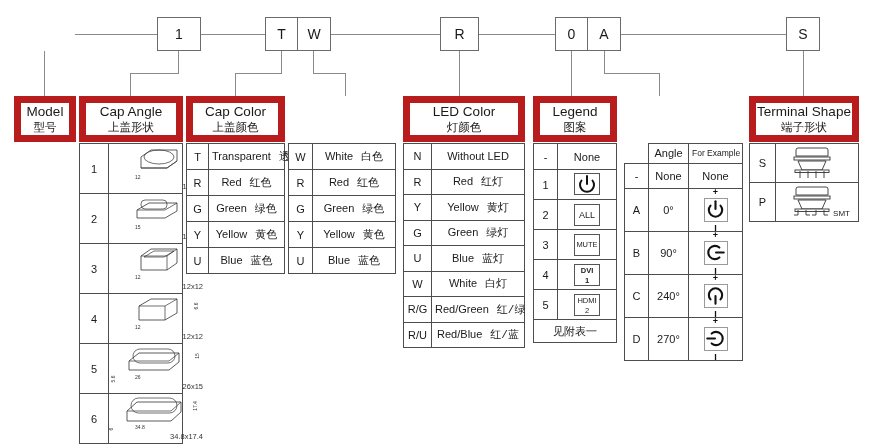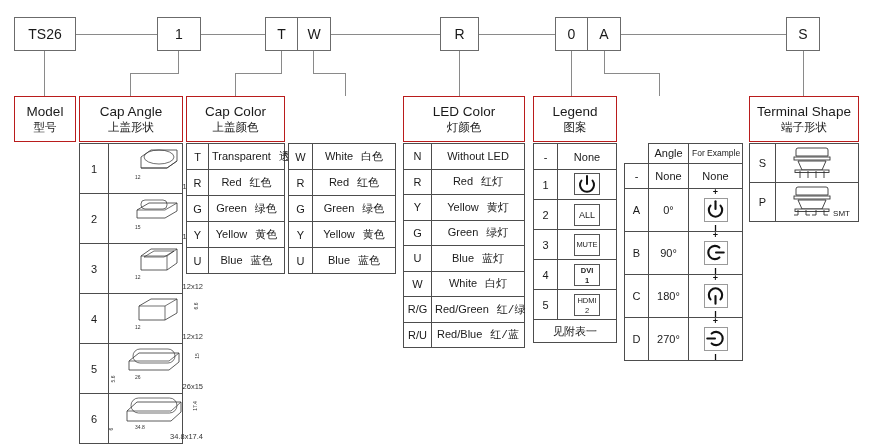--- a/index.html
+++ b/index.html
@@ -29,21 +29,21 @@
     height: 34px;
     font-size: 14px;
     border: 1px solid #6b6b6b;
   }
   
   .hline { position:absolute; height:1px; background:#8a8a8a; }
   .vline { position:absolute; width:1px; background:#8a8a8a; }
 
   
   .hdr {
-    border: 1px solid #b91c1c;
+    border: 7px solid #b91c1c;
     flex-direction: column;
     line-height: 1.25;
     padding-top: 2px;
   }
   .hdr .en { font-size: 13.5px; }
   .hdr .cn { font-size: 11.5px; }
 
   
   table.opt {
     position:absolute;
@@ -140,23 +140,20 @@
   <div class="vline" style="left:459px; top:51px; height:45px;"></div>
 
   <div class="vline" style="left:571px; top:51px; height:45px;"></div>
 
   <div class="vline" style="left:604px; top:51px; height:22px;"></div>
   <div class="hline" style="left:604px; top:73px; width:55px;"></div>
   <div class="vline" style="left:659px; top:73px; height:23px;"></div>
 
   <div class="vline" style="left:803px; top:51px; height:45px;"></div>
 
-  <div class="bx code ctr" style="left:14px;  top:17px; width:62px;">
-    <span>TS26</span>
-  </div>
 
   <div class="bx code ctr" style="left:157px; top:17px; width:44px;">
     <span>1</span>
   </div>
 
   <div class="bx code ctr" style="left:265px; top:17px; width:33px;">
     <span>T</span>
   </div>
   <div class="bx code ctr" style="left:297px; top:17px; width:34px;">
     <span>W</span>
@@ -510,21 +507,21 @@
               <line x1="12" y1="2.6" x2="12" y2="11.4"></line>
                   </g>
                 </svg>
               </span>
         <span class="minus">I</span>
       </div>
           </td>
         </tr>
         <tr>
           <td class="key" style="height:42px;">C</td>
-          <td>180°</td>
+          <td>240°</td>
           <td style="padding:0;">
             <div class="pcell">
         <span class="plus">+</span>
         <span class="pbox">
           <svg width="21" height="21" viewBox="0 0 24 24" style="transform:rotate(180deg);">
             <g stroke="#111" fill="none" stroke-width="2.4" stroke-linecap="round">
               <path d="M6.3 7.6 A7.6 7.6 0 1 0 17.7 7.6"></path>
               <line x1="12" y1="2.6" x2="12" y2="11.4"></line>
                   </g>
                 </svg>

